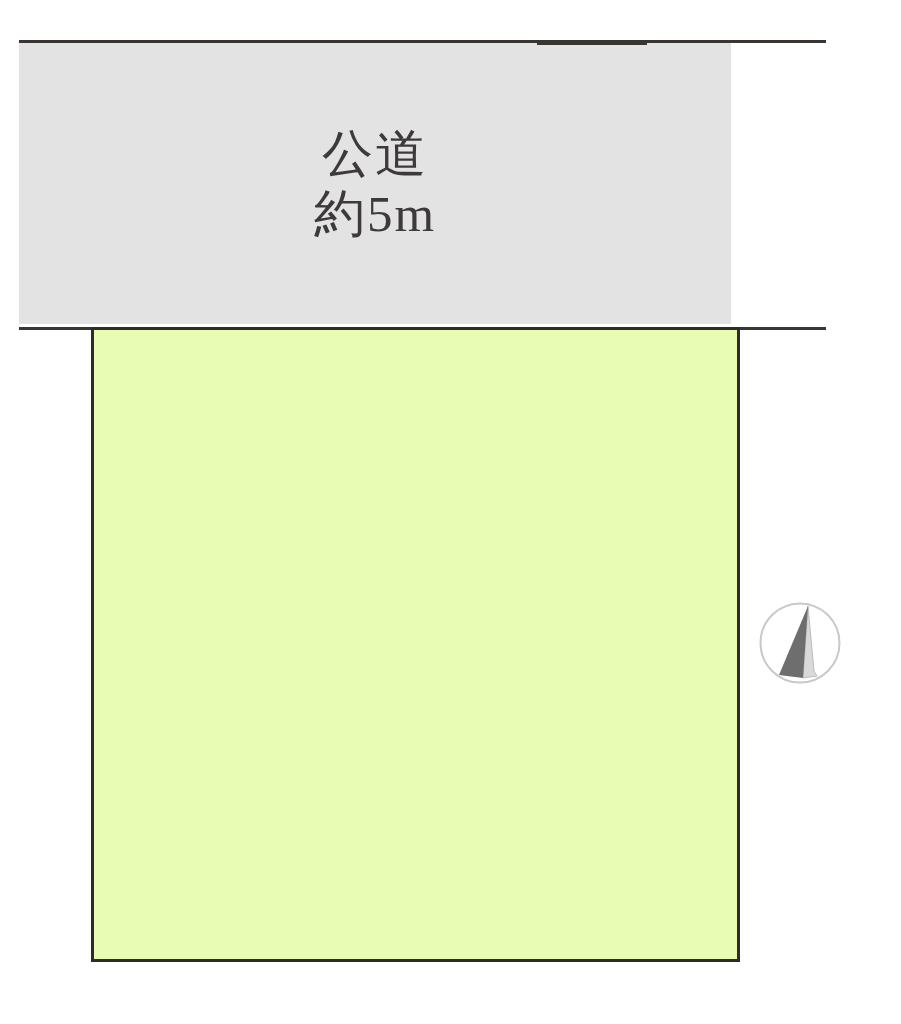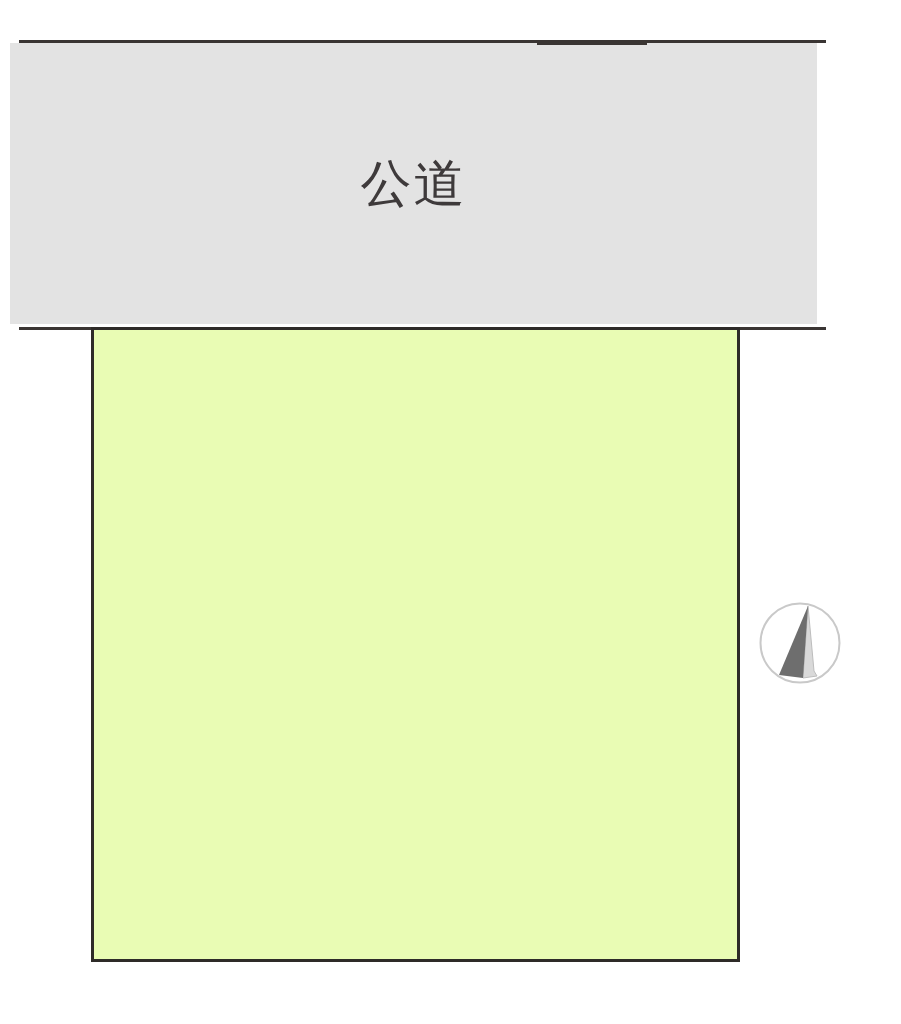--- a/index.html
+++ b/index.html
@@ -23,22 +23,22 @@
     background: var(--edge_line, #3a3533);
   }
   .road-top-line-overlap {
     position: absolute;
     left: 537px; top: 43px;
     width: 110px; height: 2px;
     background: var(--edge_line, #3a3533);
   }
   .road-band {
     position: absolute;
-    left: 10px; top: 43px;
-    width: 807px; height: 281px;
+    left: 19px; top: 43px;
+    width: 712px; height: 281px;
     background: var(--road_fill, #e3e3e3);
     display: flex;
     flex-direction: column;
     align-items: center;
     justify-content: center;
   }
   .road-label {
     text-align: center;
     color: var(--label_text, #3e3a3b);
     font-size: 51px;
@@ -81,20 +81,21 @@
   }
 </style>
 </head>
 <body>
 
 <div class="canvas">
 
   <div class="road-band">
     <div class="road-label">
       <div>公道</div>
+      <div>約5m</div>
     </div>
   </div>
 
   <div class="road-top-line"></div>
   <div class="road-top-line-overlap"></div>
   <div class="road-bottom-line"></div>
 
   <div class="parcel"></div>
 
   <svg class="compass" viewBox="0 0 84 84" xmlns="http://www.w3.org/2000/svg">

